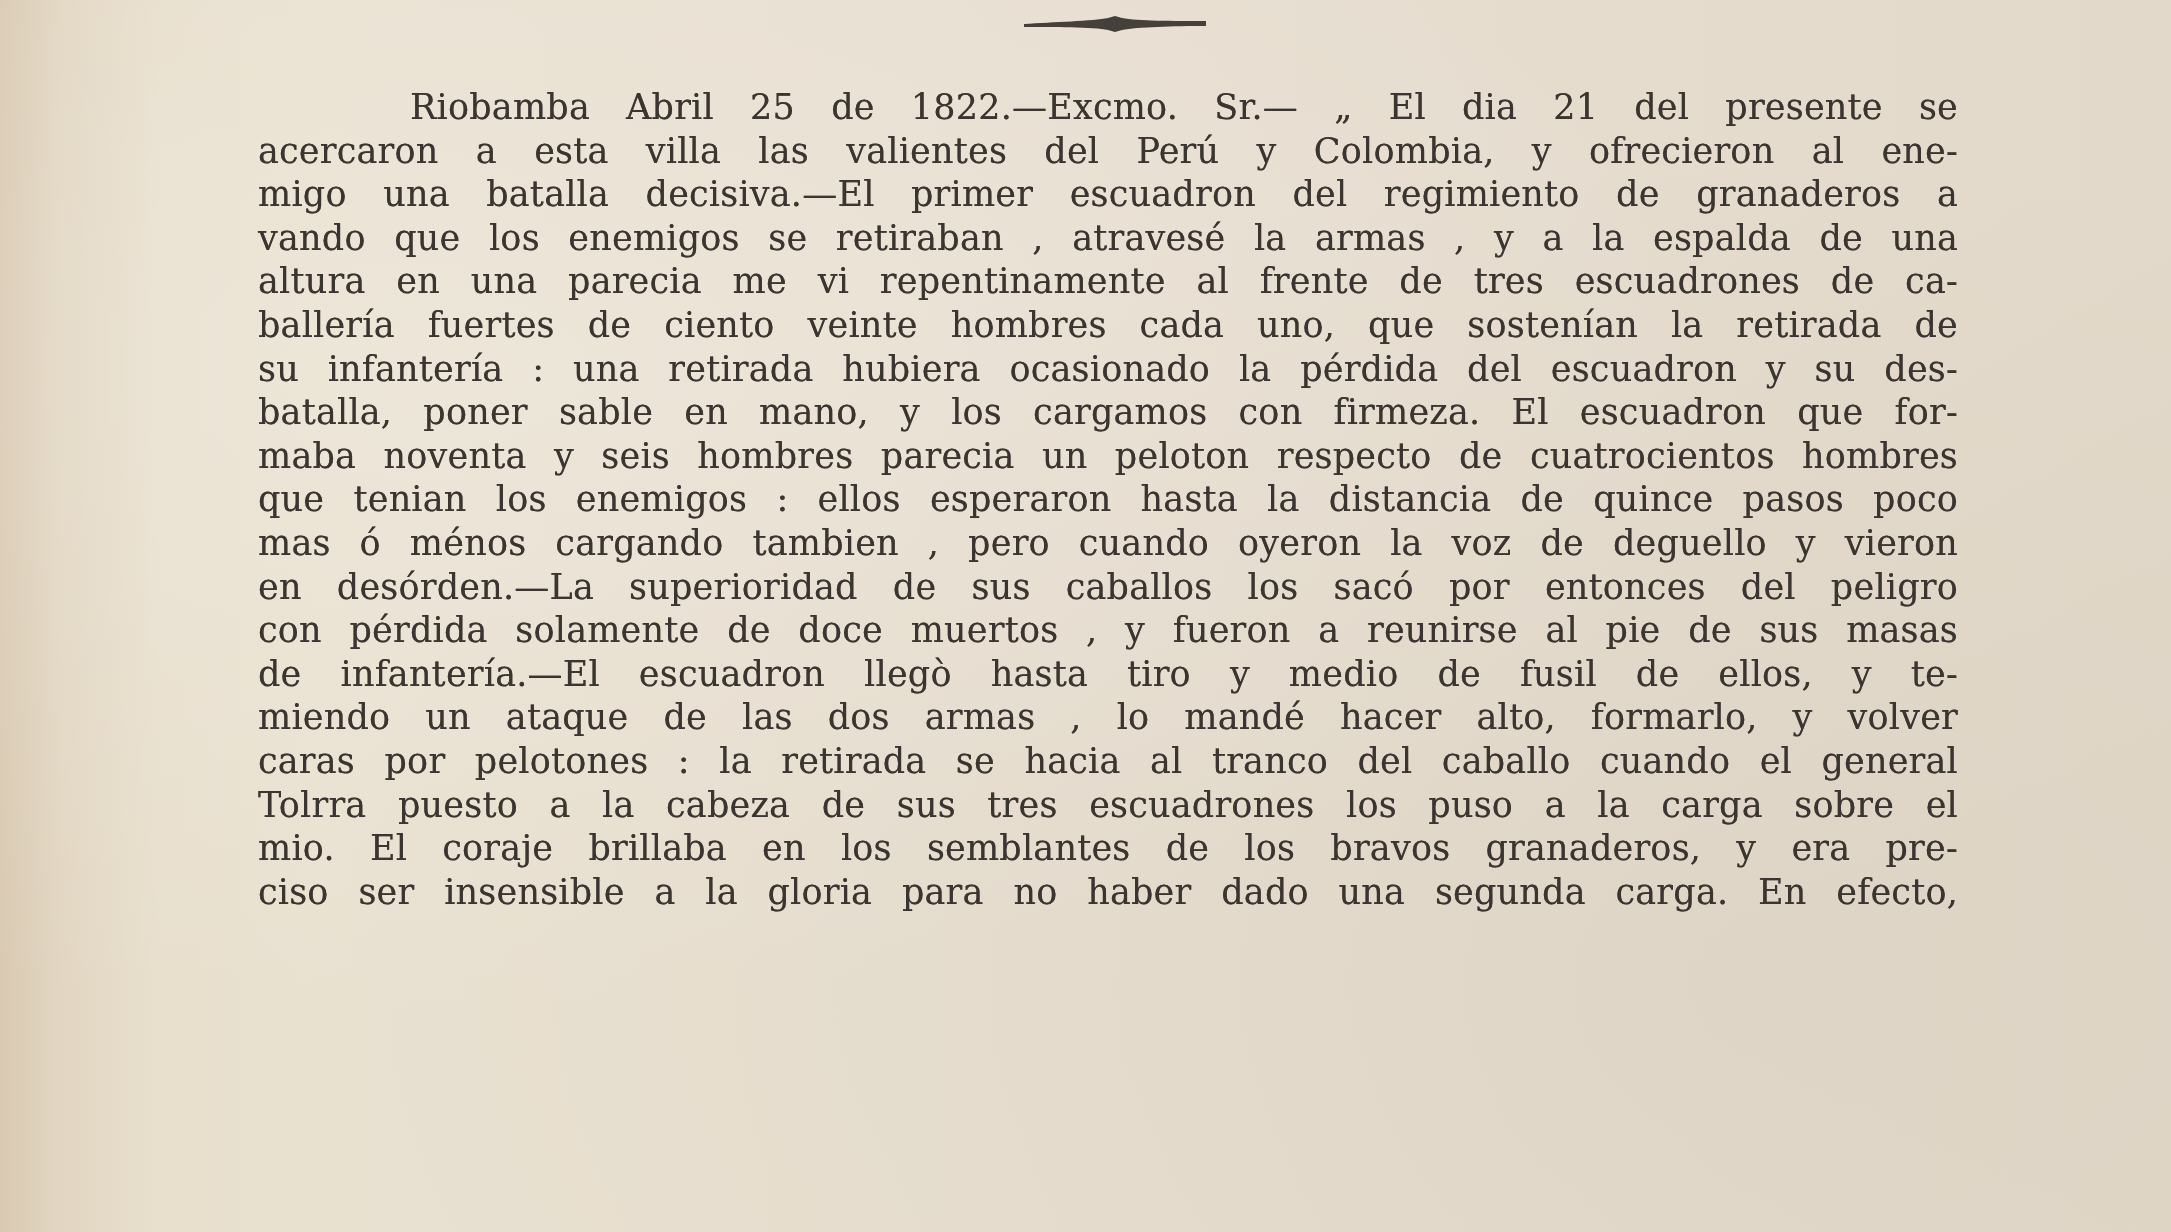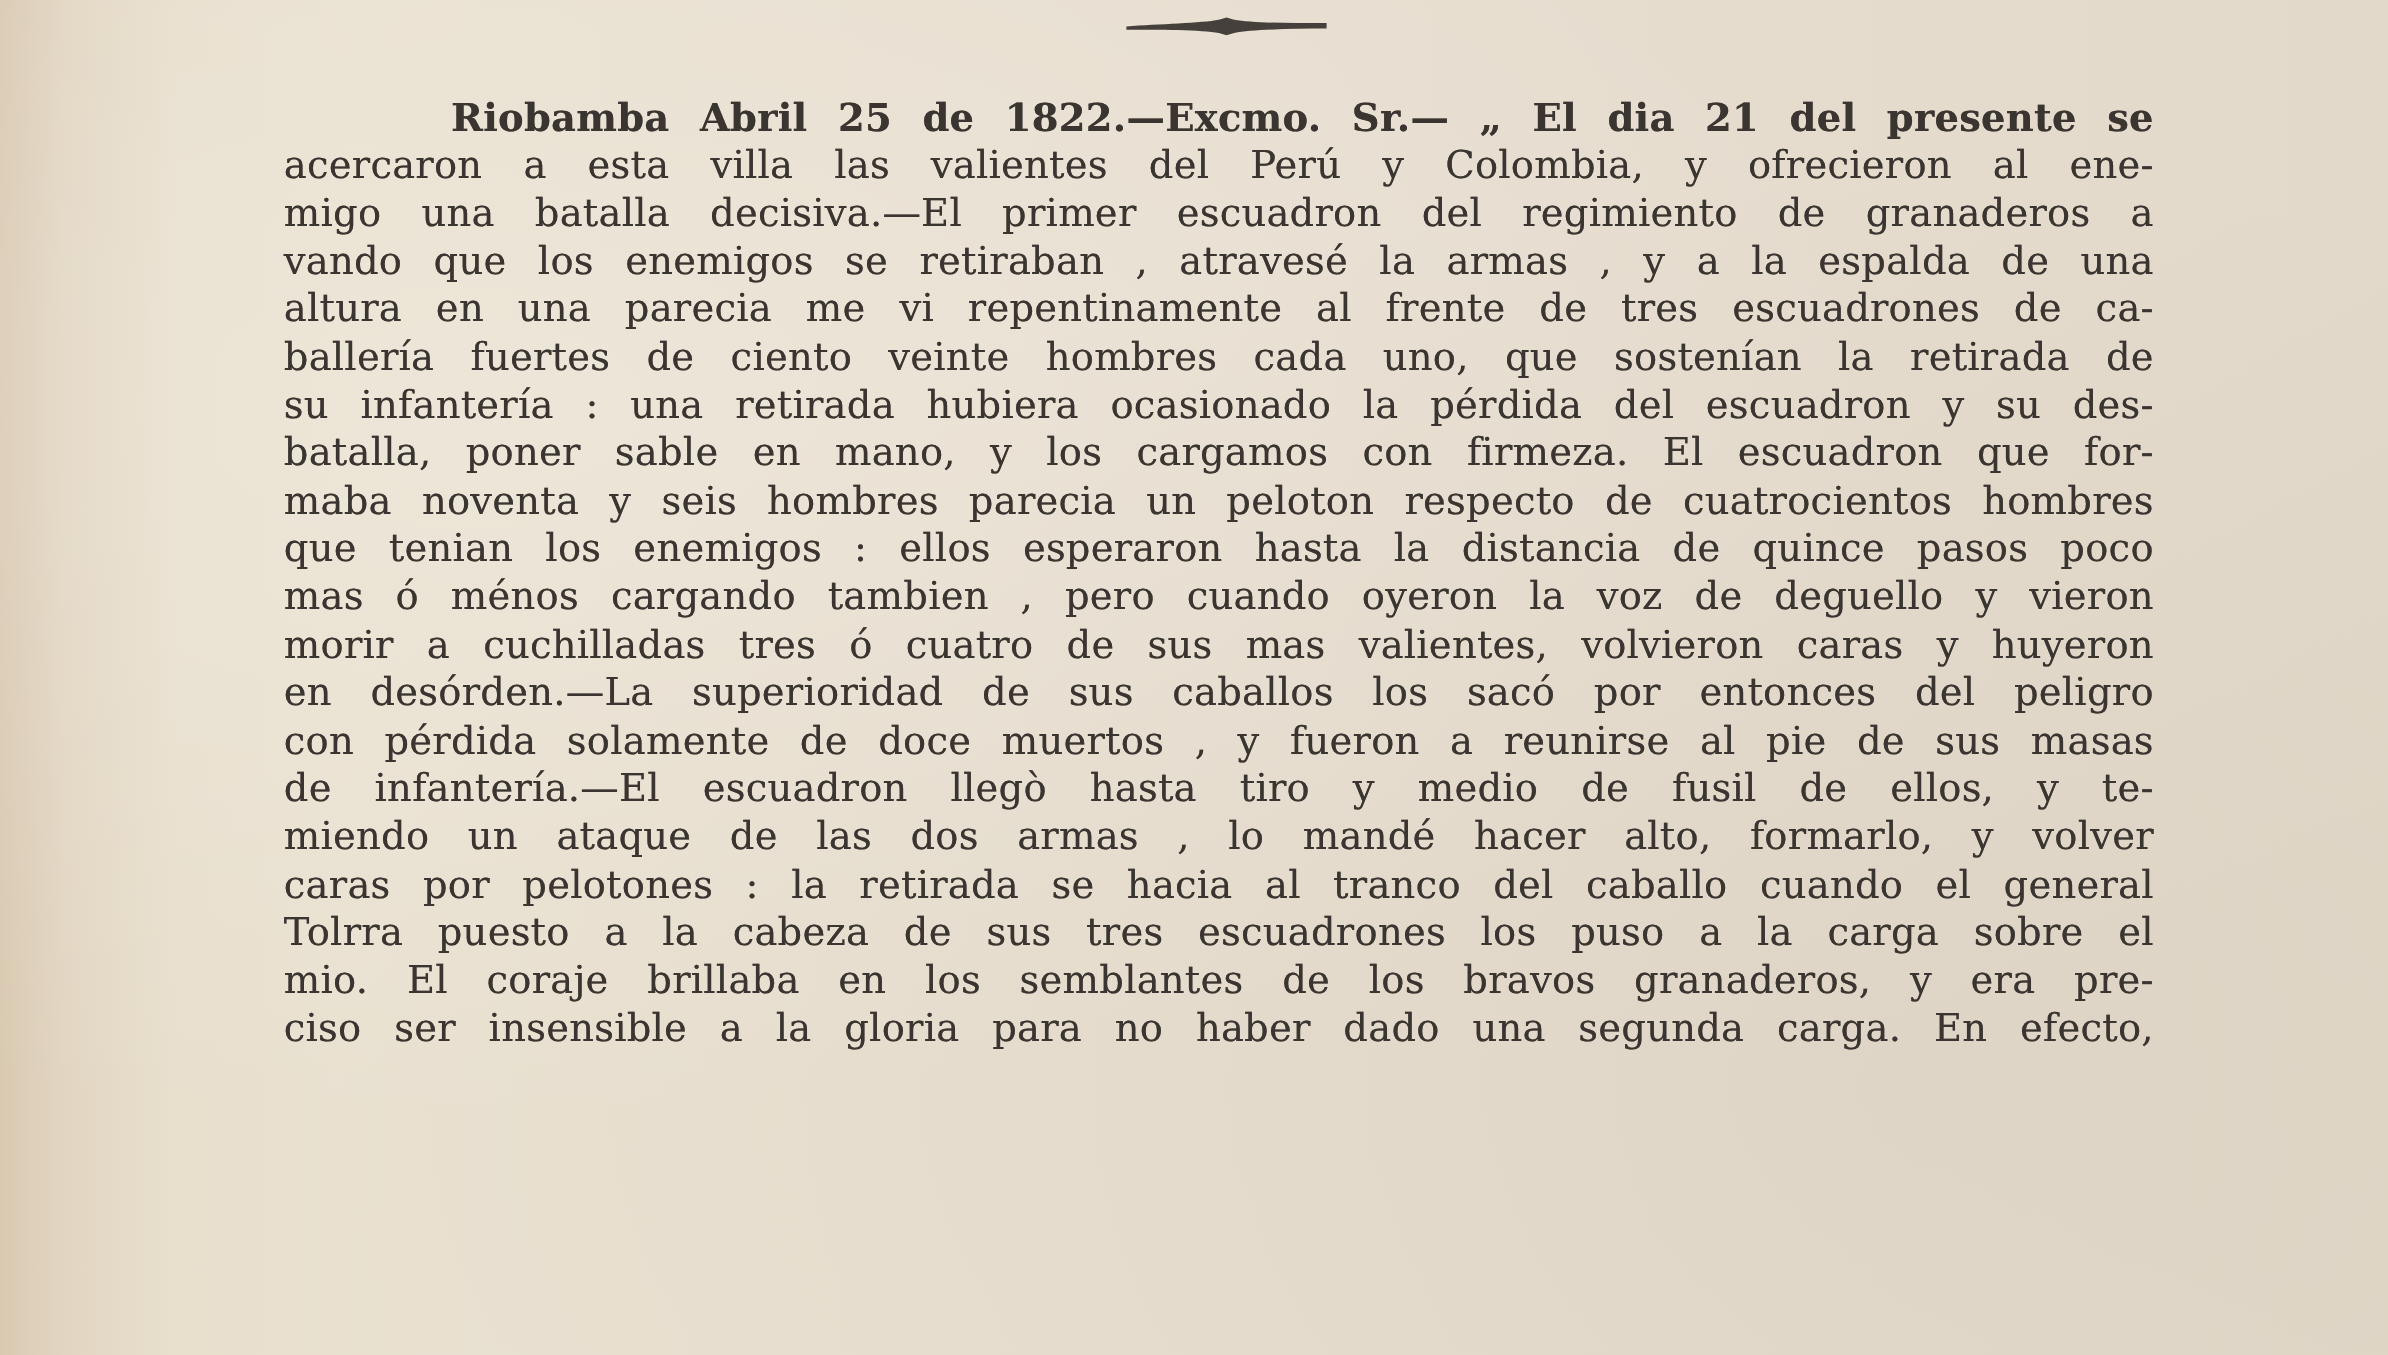--- a/index.html
+++ b/index.html
@@ -45,21 +45,20 @@
       white-space: nowrap;
       text-align: justify;
       text-align-last: justify;
       letter-spacing: 0.2px;
       color: #3a3530;
       text-shadow: 0 0 0.6px rgba(40,35,30,0.6);
     }
     .line.first {
       padding-left: 152px;
       box-sizing: border-box;
-      font-weight: bold;
     }
     .line.last {
       text-align-last: justify;
     }
   </style>
 </head>
 <body>
 
 <div class="paper-noise"></div>
 
@@ -72,21 +71,20 @@
   <span class="line">acercaron a esta villa las valientes del Perú y Colombia, y ofrecieron al ene-</span>
   <span class="line">migo una batalla decisiva.—El primer escuadron del regimiento de granaderos a</span>
   <span class="line">vando que los enemigos se retiraban , atravesé la armas , y a la espalda de una</span>
   <span class="line">altura en una parecia me vi repentinamente al frente de tres escuadrones de ca-</span>
   <span class="line">ballería fuertes de ciento veinte hombres cada uno, que sostenían la retirada de</span>
   <span class="line">su infantería : una retirada hubiera ocasionado la pérdida del escuadron y su des-</span>
   <span class="line">batalla, poner sable en mano, y los cargamos con firmeza. El escuadron que for-</span>
   <span class="line">maba noventa y seis hombres parecia un peloton respecto de cuatrocientos hombres</span>
   <span class="line">que tenian los enemigos : ellos esperaron hasta la distancia de quince pasos poco</span>
   <span class="line">mas ó ménos cargando tambien , pero cuando oyeron la voz de deguello y vieron</span>
-  <span class="line">morir a cuchilladas tres ó cuatro de sus mas valientes, volvieron caras y huyeron</span>
   <span class="line">en desórden.—La superioridad de sus caballos los sacó por entonces del peligro</span>
   <span class="line">con pérdida solamente de doce muertos , y fueron a reunirse al pie de sus masas</span>
   <span class="line">de infantería.—El escuadron llegò hasta tiro y medio de fusil de ellos, y te-</span>
   <span class="line">miendo un ataque de las dos armas , lo mandé hacer alto, formarlo, y volver</span>
   <span class="line">caras por pelotones : la retirada se hacia al tranco del caballo cuando el general</span>
   <span class="line">Tolrra puesto a la cabeza de sus tres escuadrones los puso a la carga sobre el</span>
   <span class="line">mio. El coraje brillaba en los semblantes de los bravos granaderos, y era pre-</span>
   <span class="line last">ciso ser insensible a la gloria para no haber dado una segunda carga. En efecto,</span>
 </div>
 

